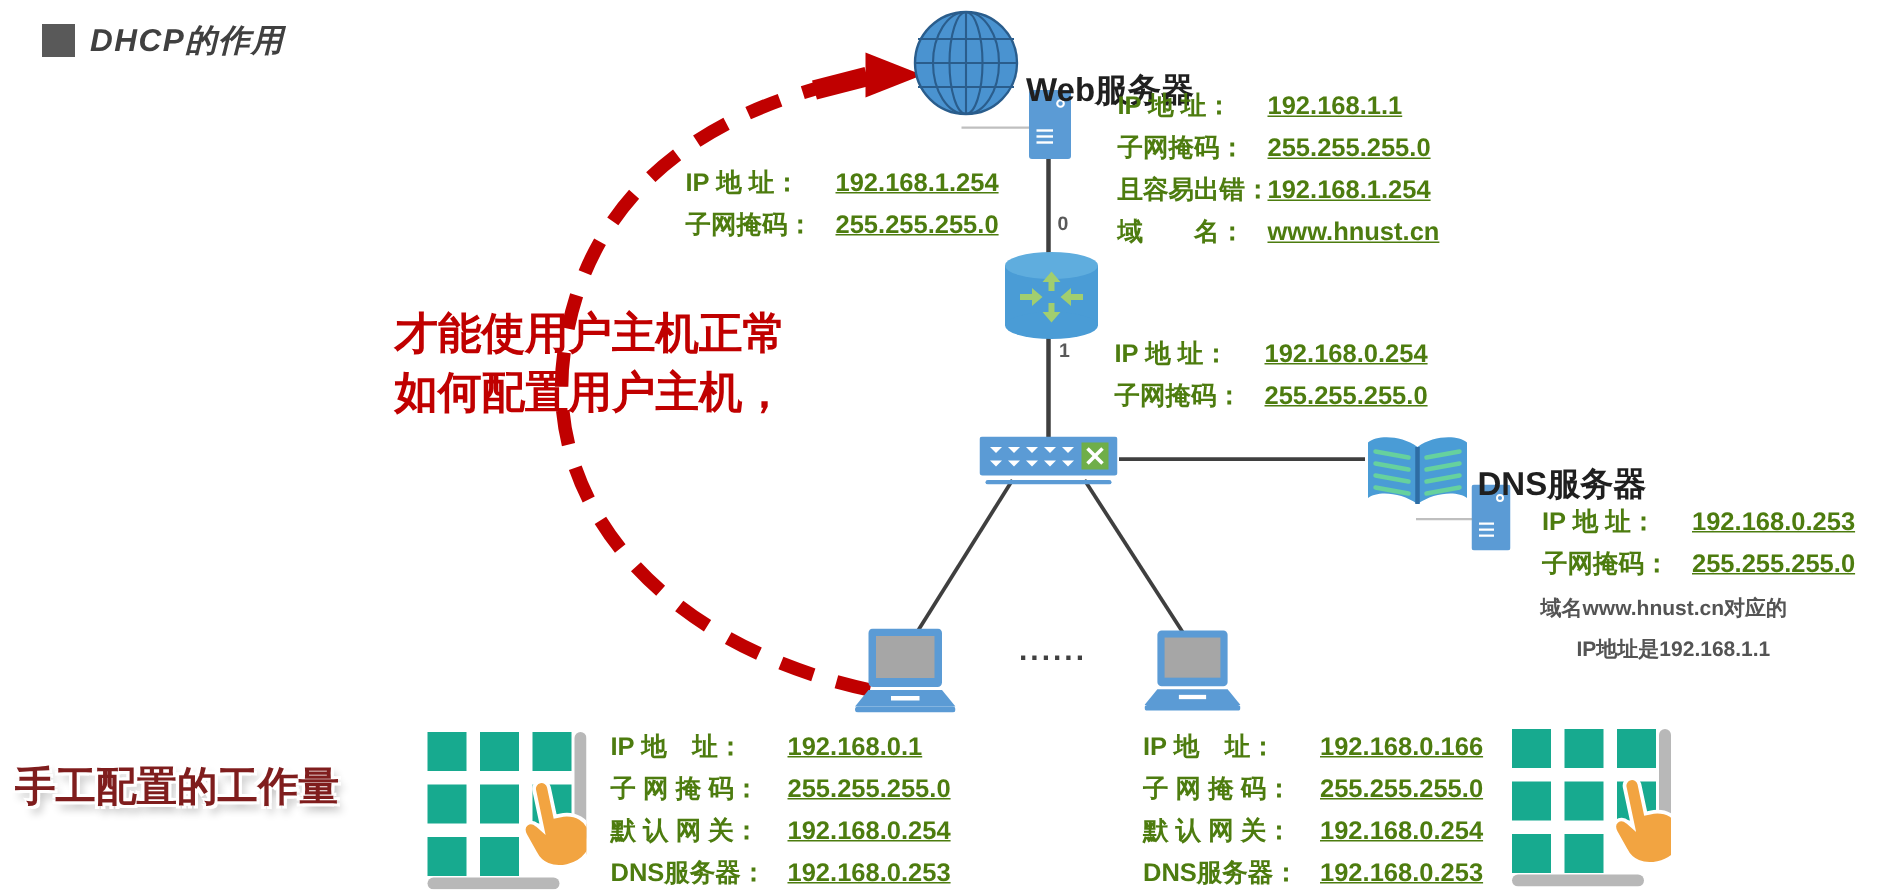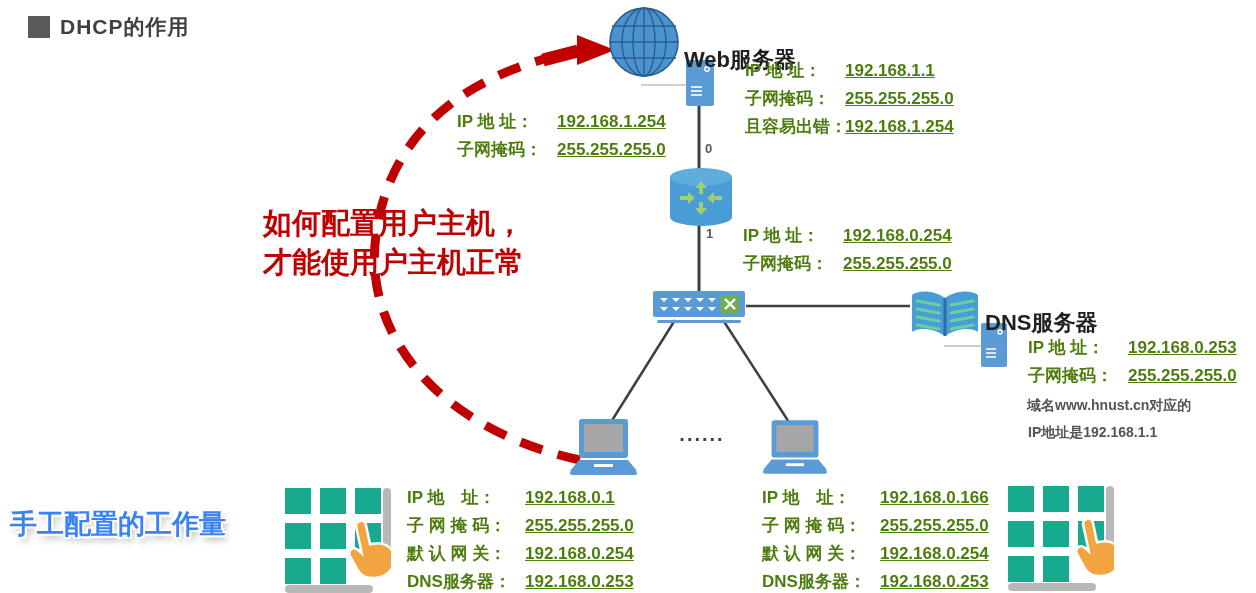--- a/index.html
+++ b/index.html
@@ -5,35 +5,35 @@
   html,body{margin:0;padding:0;}
   body{
     width:1256px;height:593px;position:relative;overflow:hidden;
     background:#ffffff;
     font-family:"Liberation Sans","DejaVu Sans",sans-serif;
   }
   .abs{position:absolute;}
   
   .page-title-row{left:28px;top:13px;display:flex;align-items:center;gap:10px;}
   .bullet-square{width:22px;height:22px;background:#595959;}
-  .page-title{font-size:21px;font-weight:bold;color:#404040;letter-spacing:1px;}
+  .page-title{font-size:21px;font-weight:bold;color:#404040;letter-spacing:1px;font-style:italic;}
   
   .cfg{color:#4d7c0f;font-weight:bold;font-size:17px;line-height:28px;white-space:nowrap;}
   .cfg .row{display:flex;}
   .cfg .lbl{display:inline-block;width:100px;}
   .cfg.wide .lbl{width:118px;}
   .cfg .val{display:inline-block;text-decoration:underline;}
   .dev-title{font-size:22px;font-weight:bold;color:#1f1f1f;white-space:nowrap;}
   .if-label{font-size:13px;font-weight:bold;color:#595959;}
   .note-line{color:#545454;font-weight:bold;font-size:14px;line-height:28px;white-space:nowrap;}
   
   .question{left:263px;top:204px;color:#c00000;font-weight:bold;font-size:29px;line-height:39px;white-space:nowrap;}
   
   .manual-note{
-    left:10px;top:505px;color:#3b82f6;font-weight:bold;font-size:27px;line-height:38px;white-space:nowrap;
+    left:10px;top:505px;color:#7f1d1d;font-weight:bold;font-size:27px;line-height:38px;white-space:nowrap;
     text-shadow:2px 2px 0 #fff,-2px -2px 0 #fff,2px -2px 0 #fff,-2px 2px 0 #fff,3px 5px 6px rgba(0,0,0,.3);
   }
   .ellipsis{left:664px;top:423px;width:76px;text-align:center;font-size:20px;font-weight:bold;color:#404040;letter-spacing:2px;}
   svg{display:block;}
 </style>
 </head>
 <body>
 
 <svg class="abs" style="left:0;top:0;" width="1256" height="593" viewBox="0 0 1256 593">
   <line x1="641" y1="85" x2="687" y2="85" stroke="#bfbfbf" stroke-width="1.5"></line>
@@ -77,20 +77,24 @@
       <span class="lbl">IP 地  址：</span>
       <span class="val">192.168.1.1</span>
     </div>
   <div class="row">
       <span class="lbl">子网掩码：</span>
       <span class="val">255.255.255.0</span>
     </div>
   <div class="row">
       <span class="lbl">且容易出错：</span>
       <span class="val">192.168.1.254</span>
+    </div>
+  <div class="row">
+      <span class="lbl">域　　名：</span>
+      <span class="val">www.hnust.cn</span>
     </div>
 </div>
 
 <div class="abs cfg" style="left:457px;top:108px;">
   <div class="row">
       <span class="lbl">IP 地  址：</span>
       <span class="val">192.168.1.254</span>
     </div>
   <div class="row">
       <span class="lbl">子网掩码：</span>
@@ -135,22 +139,22 @@
       <polygon points="43,16 51,16 47,20"></polygon>
       <polygon points="55,16 63,16 59,20"></polygon>
   </g>
   <rect x="68" y="4" width="18" height="18" fill="#6fae49"></rect>
   <line x1="72" y1="8" x2="82" y2="18" stroke="#ffffff" stroke-width="2.4"></line>
   <line x1="82" y1="8" x2="72" y2="18" stroke="#ffffff" stroke-width="2.4"></line>
   <rect x="4" y="29" width="84" height="3" rx="1.5" fill="#5b9bd5"></rect>
 </svg>
 
 <div class="abs question">
+  <div>才能使用户主机正常</div>
   <div>如何配置用户主机，</div>
-  <div>才能使用户主机正常</div>
 </div>
 
 <svg class="abs" style="left:908px;top:286px;" width="74" height="54" viewBox="0 0 74 54">
   <path d="M37 12 C 26 4 10 4 4 9 L4 46 C 10 41 26 42 37 50 Z" fill="#4a9cd6"></path>
   <path d="M37 12 C 48 4 64 4 70 9 L70 46 C 64 41 48 42 37 50 Z" fill="#4a9cd6"></path>
   <line x1="37" y1="12" x2="37" y2="50" stroke="#2e6da4" stroke-width="3"></line>
   <g stroke="#66d19e" stroke-width="3" stroke-linecap="round">
     <line x1="9" y1="15" x2="31" y2="19"></line>
       <line x1="9" y1="23" x2="31" y2="27"></line>
     <line x1="9" y1="31" x2="31" y2="35"></line>
@@ -175,21 +179,21 @@
   <div class="row">
       <span class="lbl">IP 地  址：</span>
       <span class="val">192.168.0.253</span>
     </div>
   <div class="row">
       <span class="lbl">子网掩码：</span>
       <span class="val">255.255.255.0</span>
     </div>
 </div>
 <div class="abs note-line" style="left:1027px;top:391px;">域名www.hnust.cn对应的</div>
-<div class="abs note-line" style="left:1028px;top:418px;">IP地址是192.168.1.1</div>
+<div class="abs note-line" style="left:1051px;top:418px;">IP地址是192.168.1.1</div>
 
 <svg class="abs" style="left:570px;top:419px;" width="67" height="56" viewBox="0 0 67 56">
   <rect x="9" y="0" width="49" height="39" rx="3" fill="#5b9bd5"></rect>
   <rect x="14" y="5" width="39" height="28" fill="#a6a6a6"></rect>
   <polygon points="0,52 9,41 58,41 67,52" fill="#5b9bd5"></polygon>
   <rect x="0" y="52" width="67" height="4" rx="2" fill="#5b9bd5"></rect>
   <rect x="24" y="45" width="19" height="3" fill="#ffffff"></rect>
 </svg>
 <div class="abs ellipsis">......</div>
 <svg class="abs" style="left:763px;top:419px;" width="64" height="56" viewBox="0 0 67 56">

